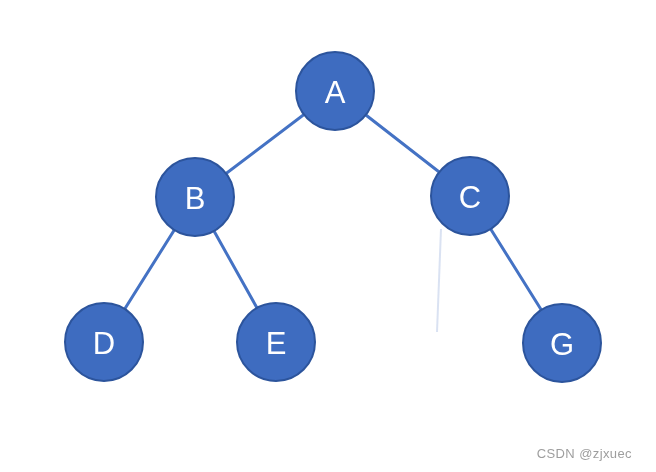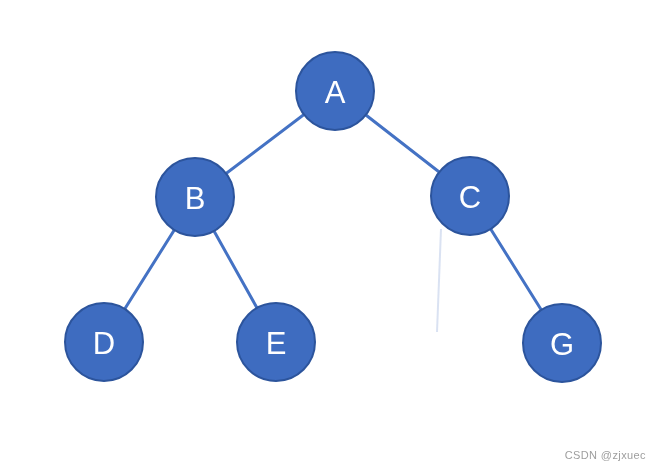--- a/index.html
+++ b/index.html
@@ -22,23 +22,23 @@
   }
   svg#tree-svg {
     display: block;
   }
   .node-label {
     font-family: "Liberation Sans", sans-serif;
     font-weight: 400;
   }
   .watermark {
     position: absolute;
-    right: 10px;
+    right: 24px;
     bottom: 11px;
-    font-size: 11px;
+    font-size: 13px;
     letter-spacing: 0.4px;
     user-select: none;
   }
 </style>
 </head>
 <body style="background: rgb(255, 255, 255);">
 
 <div id="canvas-wrap">
   <svg id="tree-svg" width="656" height="472" viewBox="0 0 656 472">
       <line x1="335" y1="91" x2="195" y2="197" stroke="#4472C4" stroke-width="3" stroke-linecap="round"></line>

